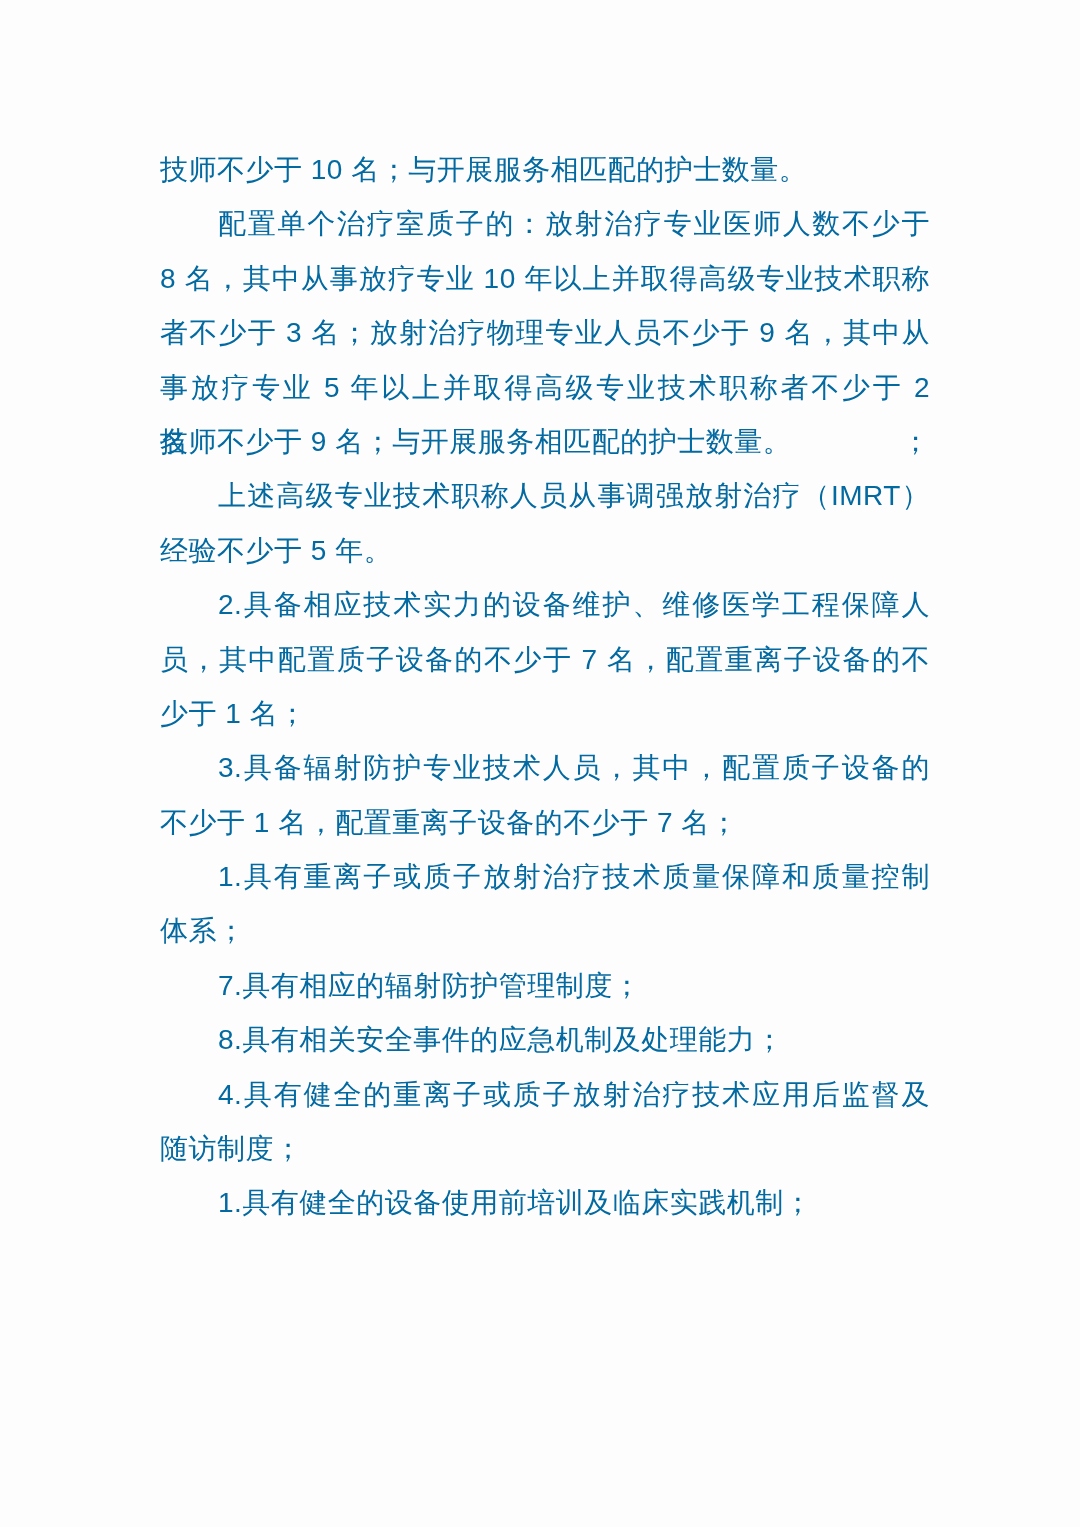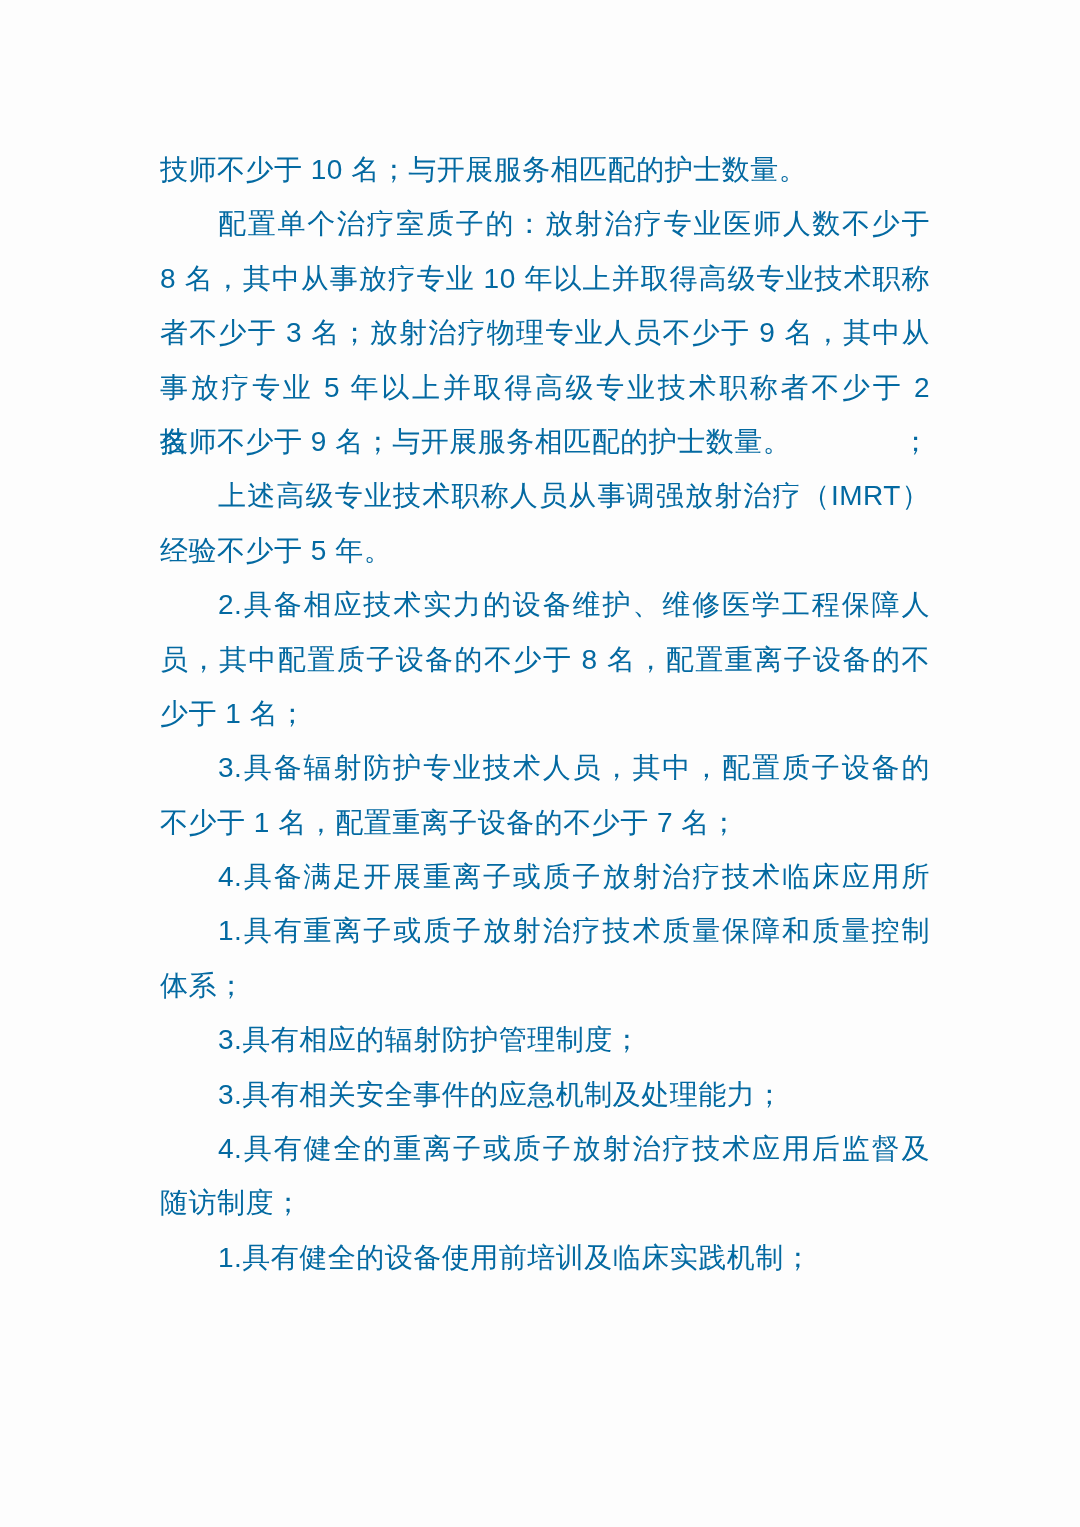--- a/index.html
+++ b/index.html
@@ -49,26 +49,25 @@
   <div class="content">
     <div class="line">技师不少于 10 名；与开展服务相匹配的护士数量。</div>
     <div class="line indent full">配置单个治疗室质子的：放射治疗专业医师人数不少于</div>
     <div class="line full">8 名，其中从事放疗专业 10 年以上并取得高级专业技术职称</div>
     <div class="line full">者不少于 3 名；放射治疗物理专业人员不少于 9 名，其中从</div>
     <div class="line full">事放疗专业 5 年以上并取得高级专业技术职称者不少于 2 名；</div>
     <div class="line">技师不少于 9 名；与开展服务相匹配的护士数量。</div>
     <div class="line indent full">上述高级专业技术职称人员从事调强放射治疗（IMRT）</div>
     <div class="line">经验不少于 5 年。</div>
     <div class="line indent full">2.具备相应技术实力的设备维护、维修医学工程保障人</div>
-    <div class="line full">员，其中配置质子设备的不少于 8 名，配置重离子设备的不</div>
+    <div class="line full">员，其中配置质子设备的不少于 7 名，配置重离子设备的不</div>
     <div class="line">少于 1 名；</div>
     <div class="line indent full">3.具备辐射防护专业技术人员，其中，配置质子设备的</div>
     <div class="line">不少于 1 名，配置重离子设备的不少于 7 名；</div>
-    <div class="line indent full">4.具备满足开展重离子或质子放射治疗技术临床应用所</div>
     <div class="line indent full">1.具有重离子或质子放射治疗技术质量保障和质量控制</div>
     <div class="line">体系；</div>
-    <div class="line indent">3.具有相应的辐射防护管理制度；</div>
-    <div class="line indent">3.具有相关安全事件的应急机制及处理能力；</div>
+    <div class="line indent">7.具有相应的辐射防护管理制度；</div>
+    <div class="line indent">8.具有相关安全事件的应急机制及处理能力；</div>
     <div class="line indent full">4.具有健全的重离子或质子放射治疗技术应用后监督及</div>
     <div class="line">随访制度；</div>
     <div class="line indent">1.具有健全的设备使用前培训及临床实践机制；</div>
   </div>
 </div>
 
 </body></html>

